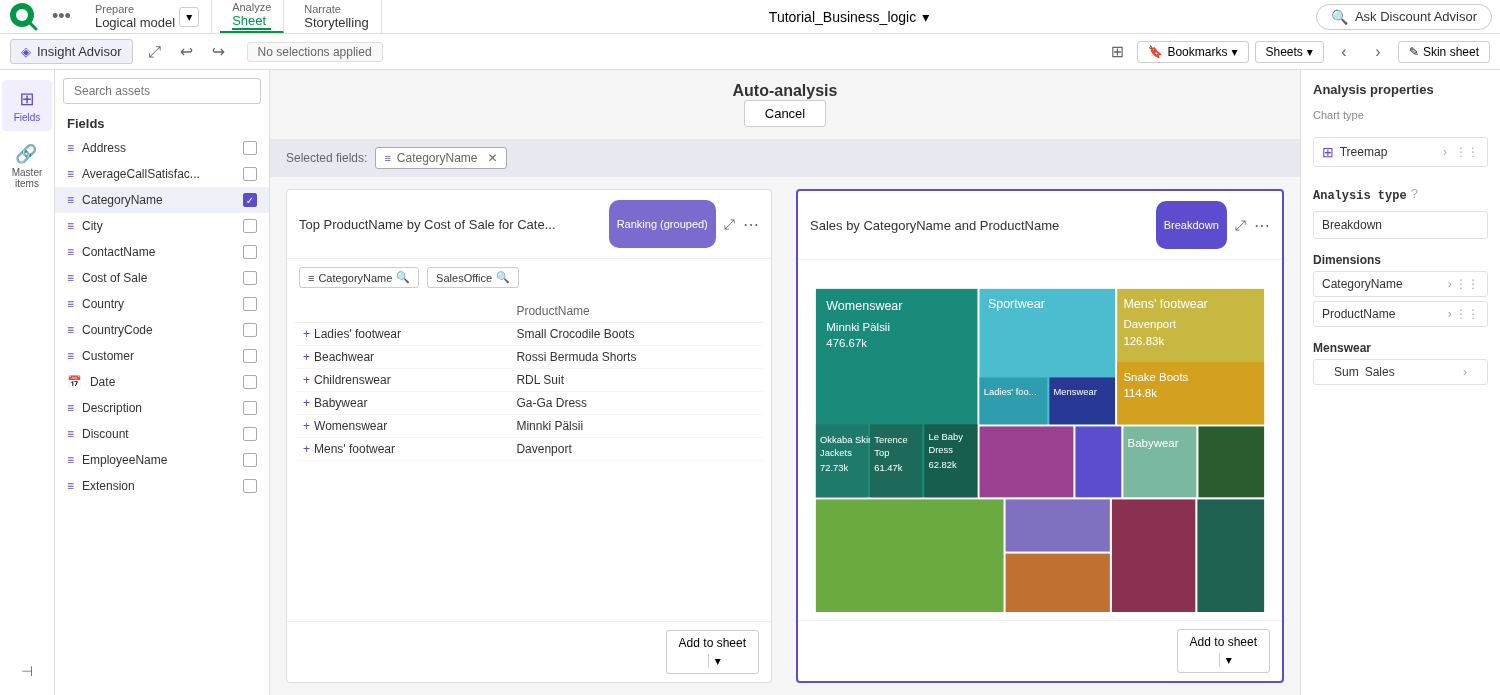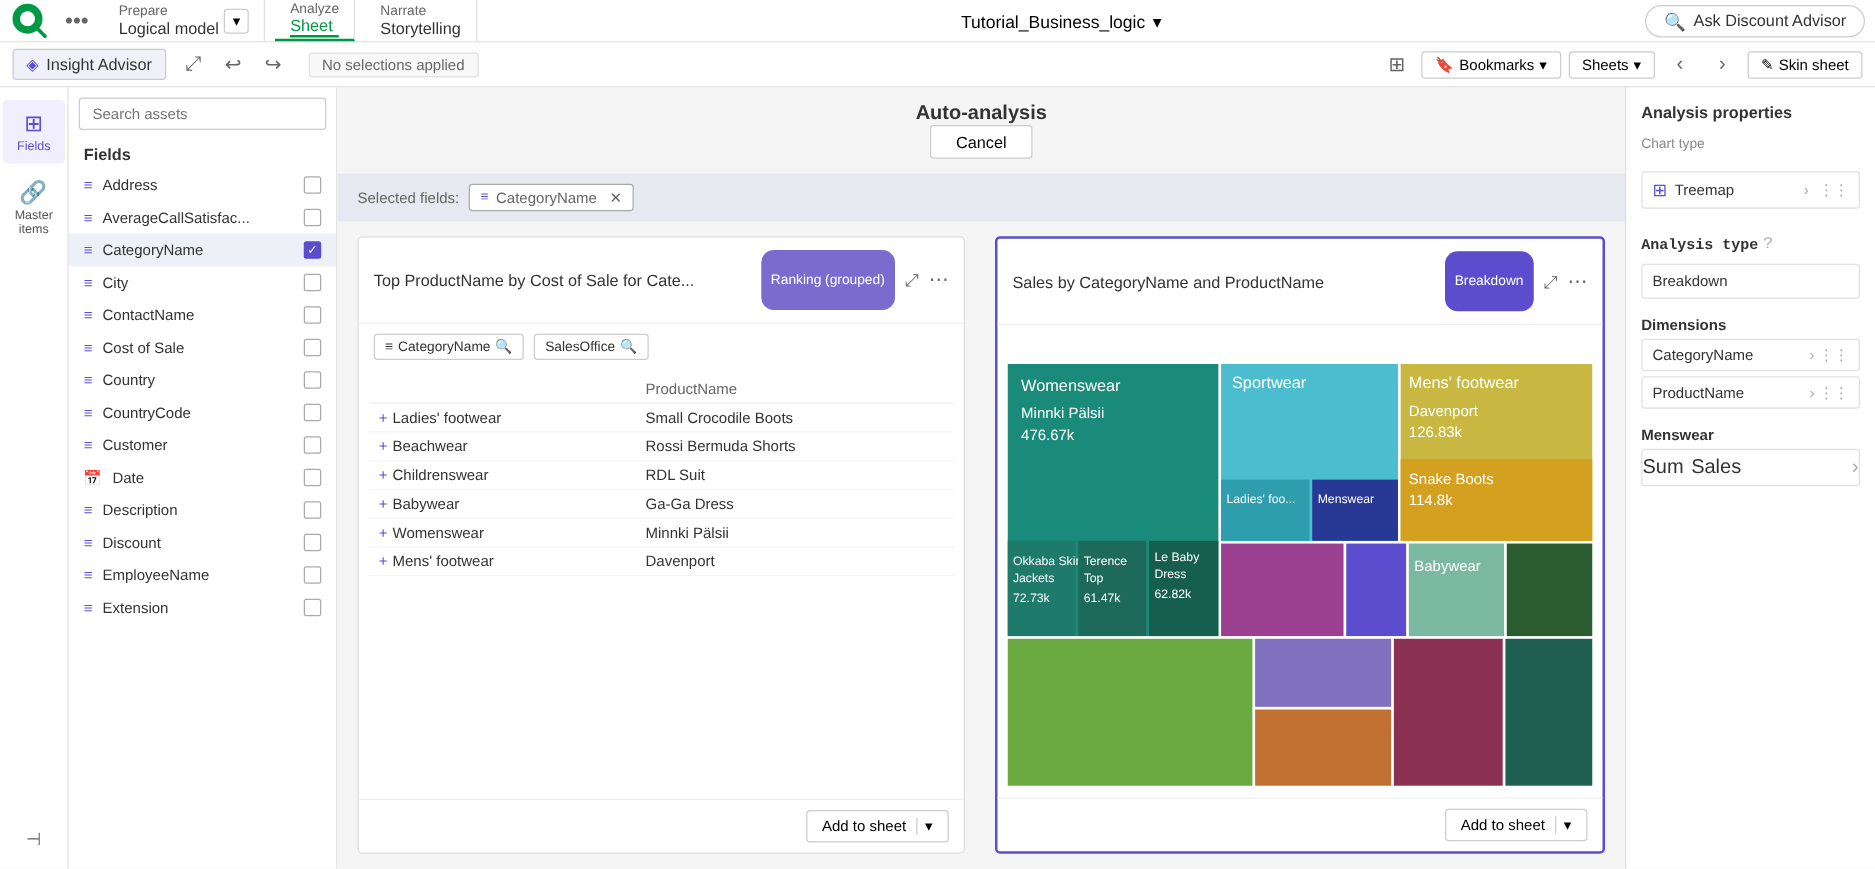--- a/index.html
+++ b/index.html
@@ -133,21 +133,21 @@
     }
 
     
     .treemap-area { flex: 1; padding: 8px; position: relative; overflow: hidden; }
 
     
     .chart-footer { padding: 8px 12px; border-top: 1px solid #f0f0f0; display: flex; justify-content: flex-end; }
     .add-sheet-btn {
       display: flex; align-items: center; gap: 4px; background: #fff;
       border: 1px solid #ccc; border-radius: 3px; padding: 5px 12px;
-      font-size: 12px; cursor: pointer;
+      font-size: 12px; cursor: pointer; flex-direction: column;
     }
     .add-sheet-dropdown { border-left: 1px solid #ccc; padding-left: 6px; margin-left: 4px; cursor: pointer; }
 
     
     .right-panel {
       width: 200px; background: #fff; border-left: 1px solid #ddd;
       padding: 12px; flex-shrink: 0; overflow-y: auto;
     }
     .analysis-props-title { font-size: 13px; font-weight: 600; margin-bottom: 12px; color: #333; }
     .prop-section { margin-bottom: 14px; }
@@ -159,22 +159,22 @@
     .prop-icon { color: #5c4dce; font-size: 14px; }
     .prop-arrow { margin-left: auto; color: #aaa; font-size: 12px; }
     .prop-dots { margin-left: 2px; color: #aaa; font-size: 12px; cursor: pointer; }
     .section-title { font-size: 12px; font-weight: 600; color: #333; margin: 8px 0 4px; }
     .dim-item {
       display: flex; align-items: center; justify-content: space-between;
       padding: 5px 8px; border: 1px solid #e0e0e0; border-radius: 3px;
       font-size: 12px; color: #333; margin-bottom: 4px;
     }
     .measure-item {
-      display: flex; align-items: center; gap: 6px; padding: 5px 0;
-      border: 1px solid #e0e0e0; border-radius: 3px; font-size: 16px; color: #333;
+      display: flex; align-items: center; gap: 6px; padding: 5px 20px;
+      border: 1px solid #e0e0e0; border-radius: 3px; font-size: 12px; color: #333;
       margin-bottom: 4px;
       text-align: center;
     }
     .analysis-type-help { color: #aaa; cursor: pointer; font-size: 13px; }
 
     
     ::-webkit-scrollbar { width: 6px; }
     ::-webkit-scrollbar-track { background: #f1f1f1; }
     ::-webkit-scrollbar-thumb { background: #ccc; border-radius: 3px; }
 

